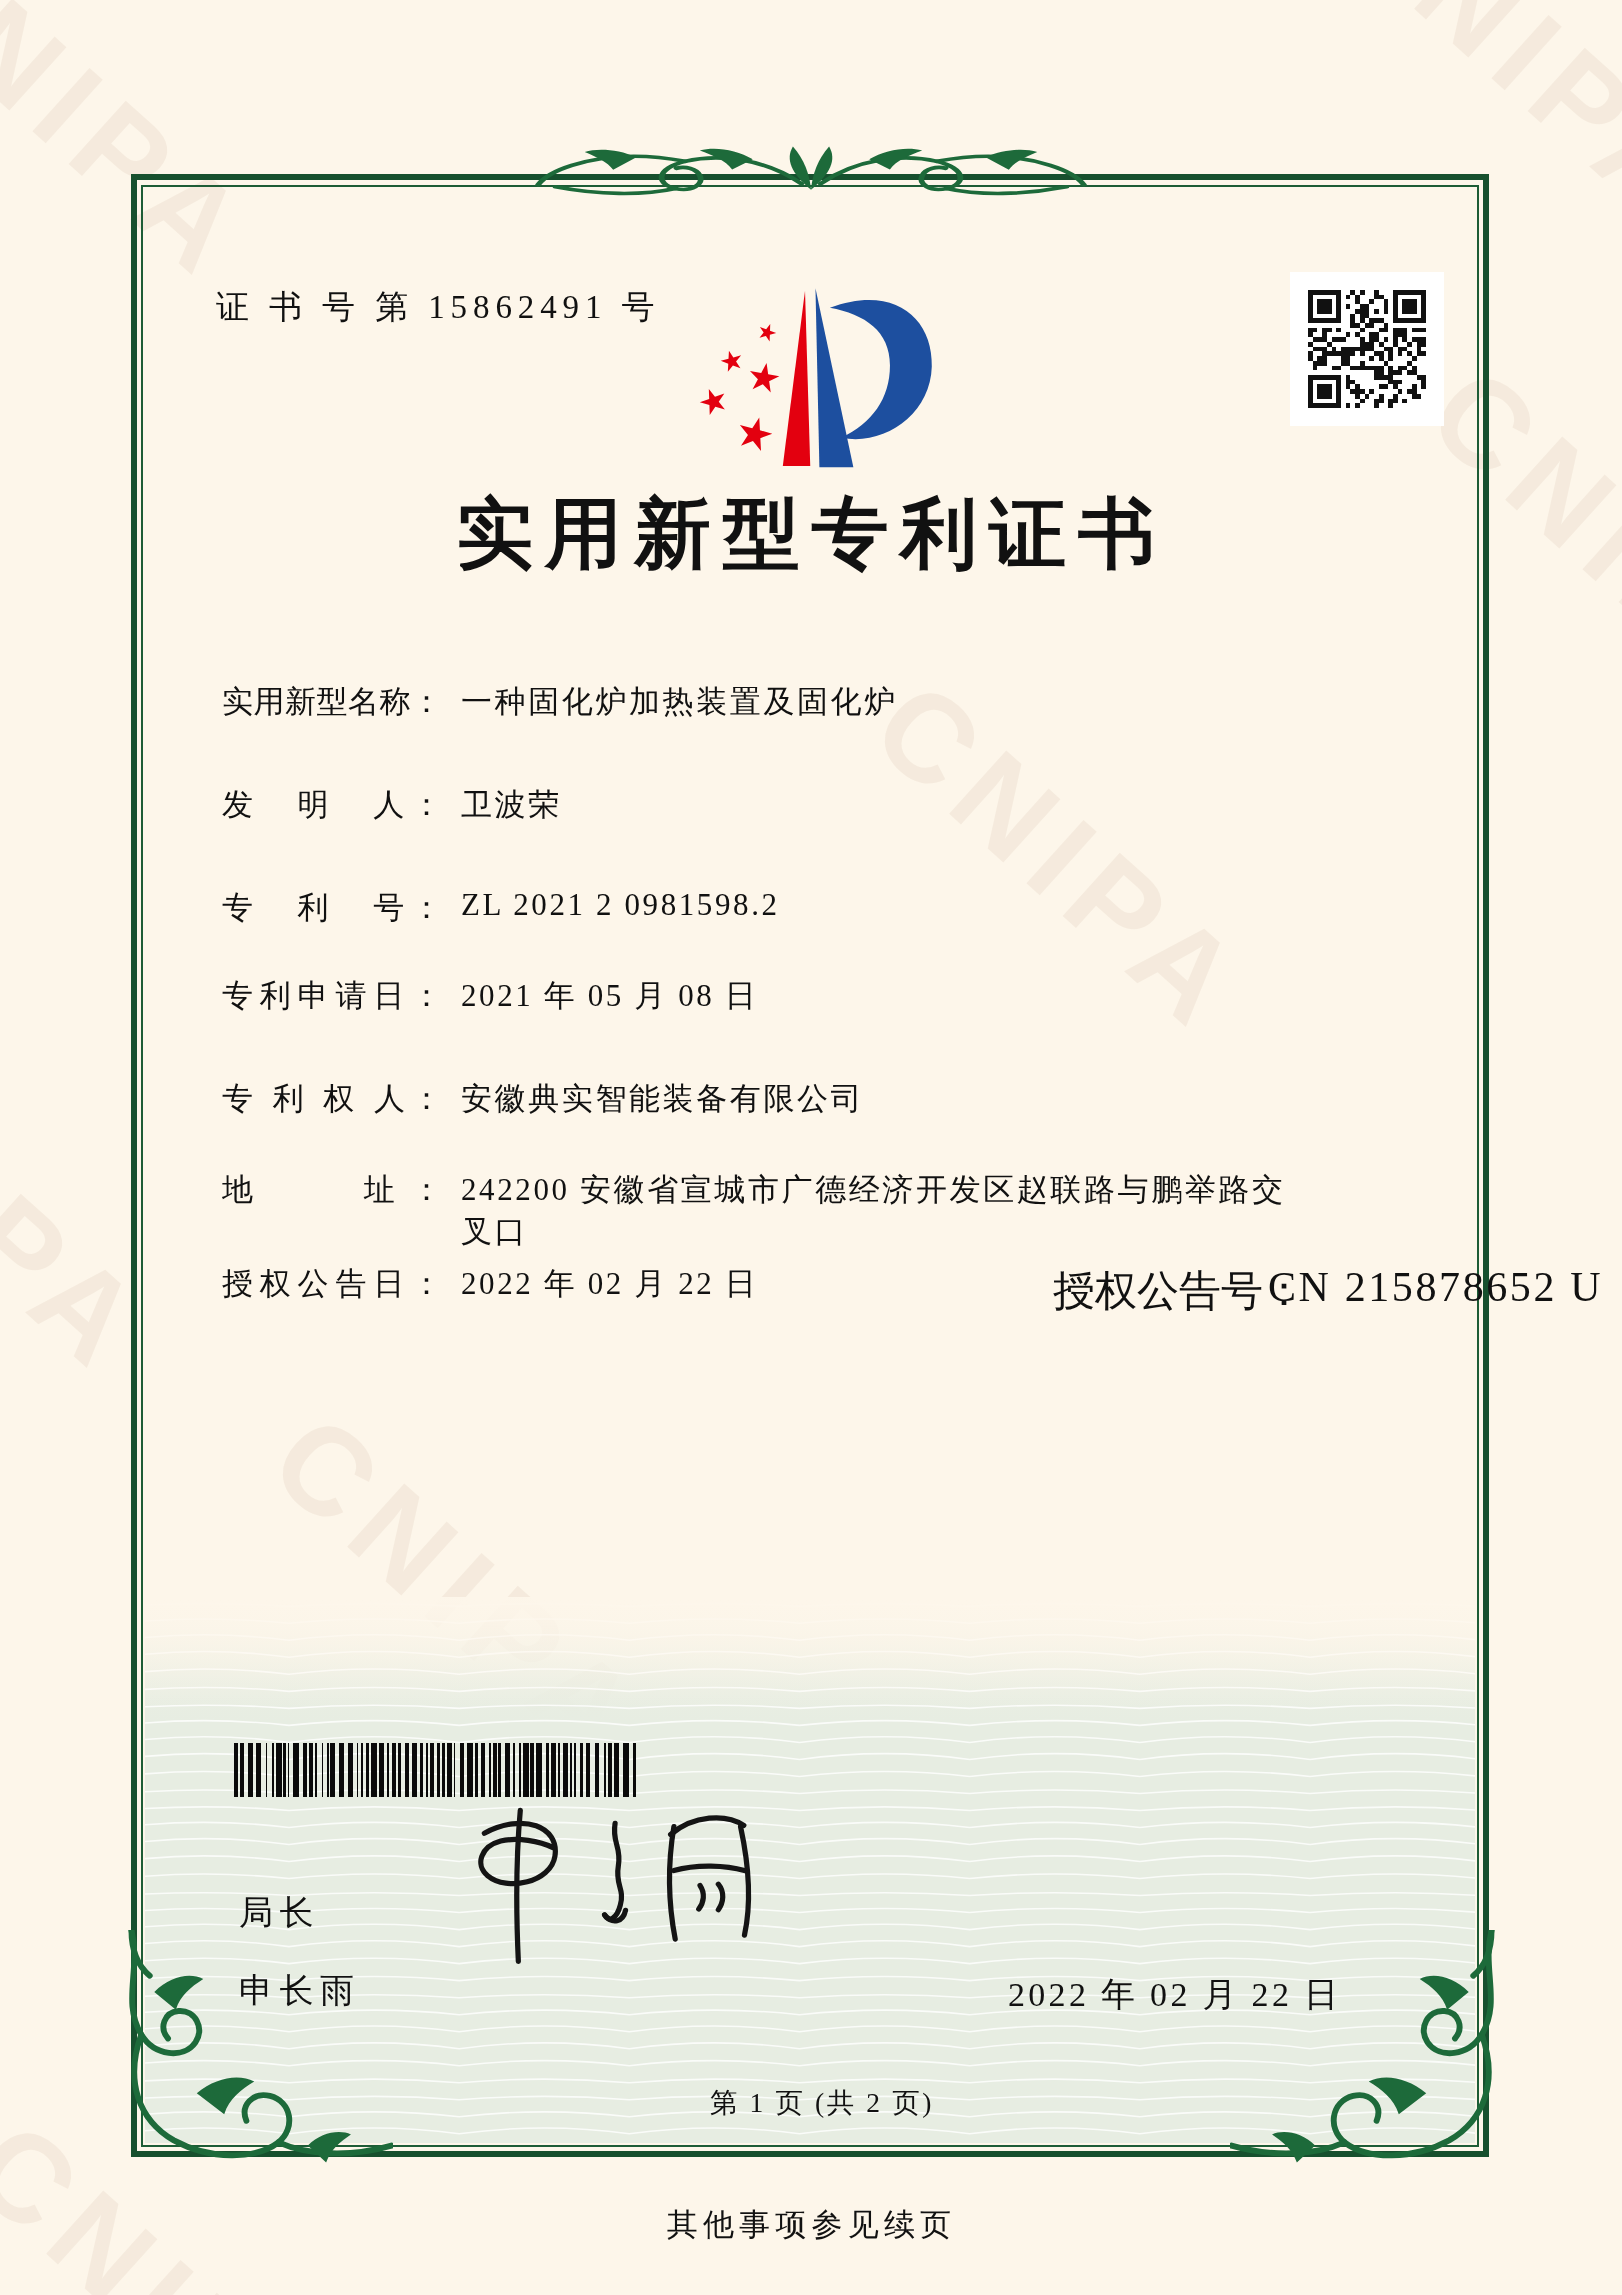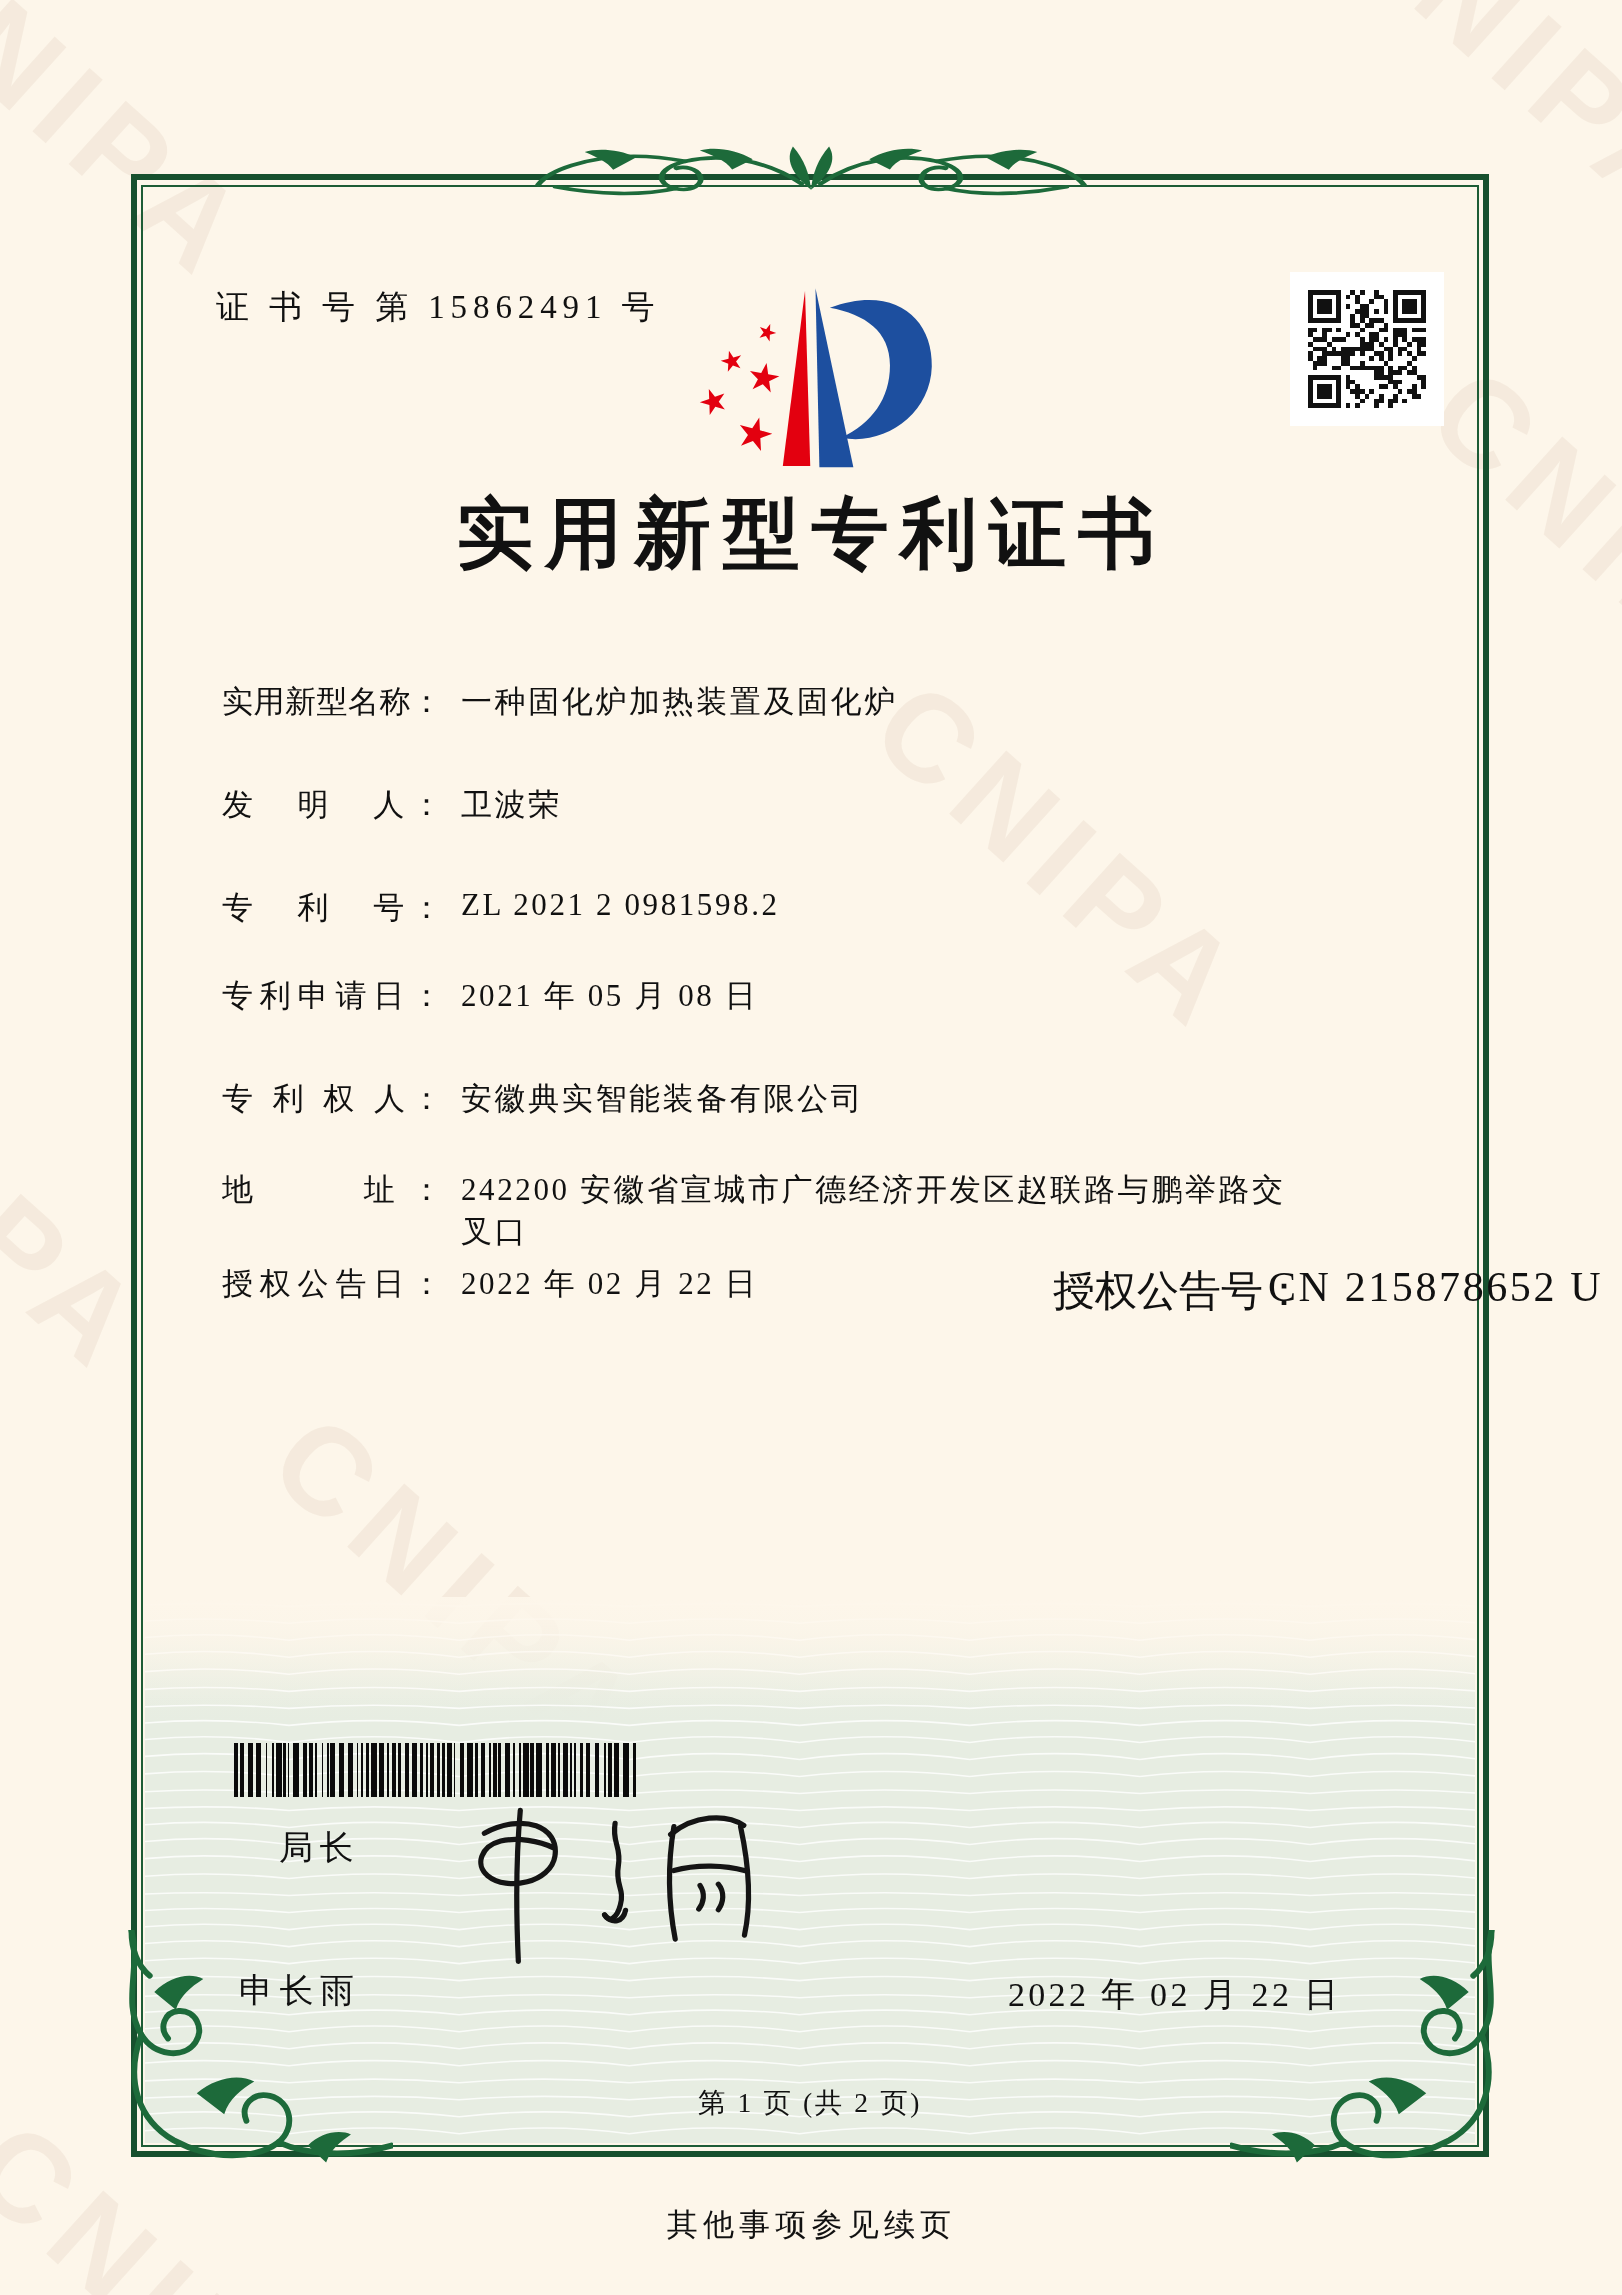--- a/index.html
+++ b/index.html
@@ -35,26 +35,26 @@
   .fvalue{display:inline-block;vertical-align:top;letter-spacing:2.6px;margin-left:19px;white-space:normal;}
   .fvalue.wrap{width:831px;}
   .grant2{position:absolute;left:831px;top:0;font-size:42px;white-space:nowrap;text-decoration:underline;}
   .grant2 .flabel{width:196px;}
   .paras{position:absolute;left:222px;top:1323px;width:1181px;font-size:30px;line-height:48px;
          text-align:justify;letter-spacing:0.7px;}
   .paras p{margin:0;text-indent:63px;}
   .barcode{position:absolute;left:234px;top:1743px;}
   .signer-title,.signer-name{position:absolute;left:239px;font-size:34px;
          font-family:"Liberation Sans","DejaVu Sans",sans-serif;letter-spacing:6.5px;}
-  .signer-title{top:1825px;margin-left:40px;}
+  .signer-title{top:1890px;}
   .signer-name{top:1968px;}
   .signature{position:absolute;left:419px;top:1807px;}
   .issue-date{position:absolute;left:1008px;top:1972px;font-size:34px;letter-spacing:3.3px;}
   .page-info{position:absolute;left:131px;top:2085px;width:1358px;text-align:center;
-             font-size:27.5px;letter-spacing:2.6px;}
+             font-size:27.5px;letter-spacing:2.6px;padding-left:12px;}
   .footer-note{position:absolute;left:0;top:2204px;width:1623px;text-align:center;
                font-size:31px;letter-spacing:5.2px;}
 </style>
 </head>
 <body>
 
 <div class="page">
 
   <div class="wm" style="left:-52px;top:-98px">CNIPA</div>
   <div class="wm" style="left:1407px;top:-151px">CNIPA</div>

